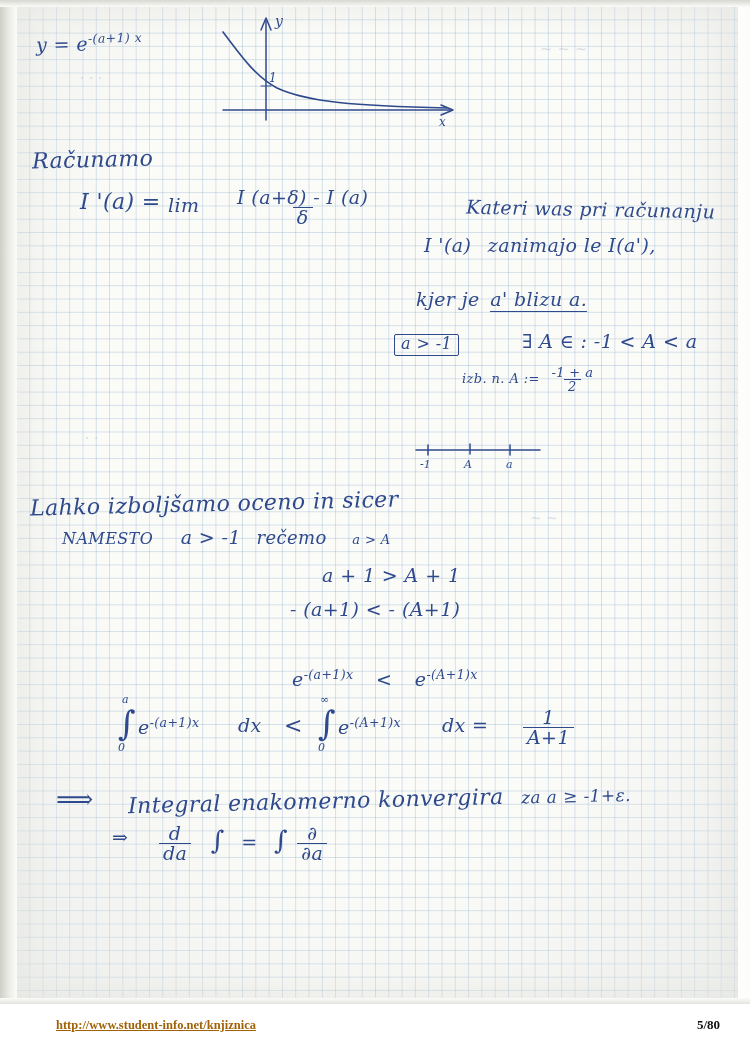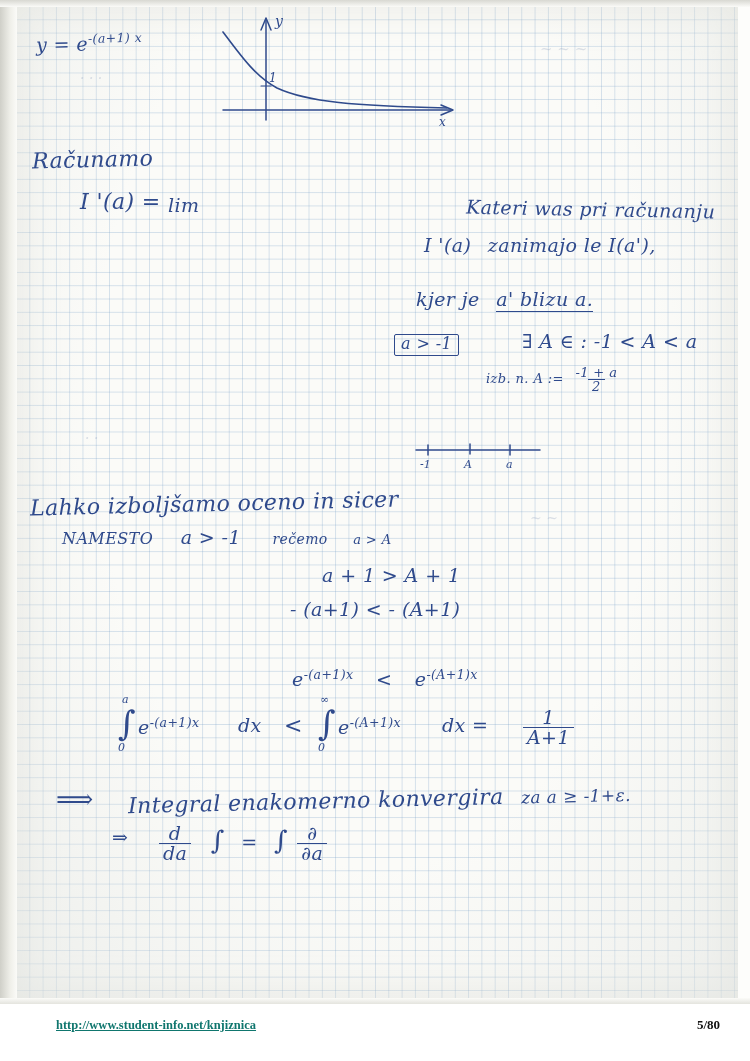--- a/index.html
+++ b/index.html
@@ -123,21 +123,21 @@
     height: 57px;
     background: #ffffff;
   }
   .footer-url {
     position: absolute;
     left: 56px;
     top: 14px;
     font-family: "Liberation Serif", serif;
     font-weight: bold;
     font-size: 12.5px;
-    color: #0f766e;
+    color: #a16207;
     text-decoration: underline;
   }
   .footer-page {
     position: absolute;
     right: 30px;
     top: 13px;
     font-family: "Liberation Serif", serif;
     font-weight: bold;
     font-size: 13px;
     color: #111111;
@@ -185,34 +185,40 @@
     </g>
     <text x="60" y="12" fill="#2f4a8c" font-family="DejaVu Serif, serif" font-style="italic" font-size="14">y</text>
     <text x="224" y="112" fill="#2f4a8c" font-family="DejaVu Serif, serif" font-style="italic" font-size="12">x</text>
     <text x="54" y="68" fill="#2f4a8c" font-family="DejaVu Serif, serif" font-style="italic" font-size="12">1</text>
   </svg>
 
   <div class="ink sz-xl rot-1" style="left:32px; top:148px;">Računamo</div>
 
   <div class="ink sz-xl" style="left:80px; top:190px;">I '(a) =</div>
   <div class="ink sz-l" style="left:168px; top:196px;">lim</div>
+  <div class="ink sz-l" style="left:230px; top:188px;">
+    <span class="frac">
+      <span class="num">I (a+δ) - I (a)</span>
+      <span class="den">δ</span>
+    </span>
+  </div>
 
   <div class="ink sz-l rot-r1" style="left:466px; top:200px;">Kateri was pri računanju</div>
   <div class="ink sz-l" style="left:424px; top:236px;">
     <span>I '(a)</span>
     <span style="margin-left:10px;">zanimajo le I(a'),</span>
   </div>
   <div class="ink sz-l" style="left:416px; top:290px;">
     <span>kjer je</span>
-    <span class="uline" style="margin-left:10px;">a' blizu a.</span>
+    <span class="uline" style="margin-left:4px;">a' blizu a.</span>
   </div>
 
   <div class="ink sz-m boxed" style="left:394px; top:334px;">a &gt; -1</div>
   <div class="ink sz-l" style="left:482px; top:332px;margin-left:40px;">∃ A ∈ : -1 &lt; A &lt; a</div>
-  <div class="ink sz-s" style="left:486px; top:366px;font-style:italic;">
+  <div class="ink sz-s" style="left:462px; top:366px;font-style:italic;">
     <span>izb. n. A :=</span>
     <span class="frac" style="font-size:13px;">
       <span class="num">-1 + a</span>
       <span class="den">2</span>
     </span>
   </div>
 
   <svg class="fig" style="left:414px; top:436px;" width="130" height="34" viewBox="0 0 130 34">
     <g stroke="#2f4a8c" fill="none" stroke-width="1.5" stroke-linecap="round">
       <path d="M2,14 L126,14"></path>
@@ -222,21 +228,21 @@
     </g>
     <text x="6" y="32" fill="#2f4a8c" font-family="DejaVu Serif, serif" font-style="italic" font-size="11">-1</text>
     <text x="50" y="32" fill="#2f4a8c" font-family="DejaVu Serif, serif" font-style="italic" font-size="11">A</text>
     <text x="92" y="32" fill="#2f4a8c" font-family="DejaVu Serif, serif" font-style="italic" font-size="11">a</text>
   </svg>
 
   <div class="ink sz-xl rot-1" style="left:30px; top:492px;">Lahko izboljšamo oceno in sicer</div>
   <div class="ink sz-m" style="left:62px; top:528px;">
     <span>NAMESTO</span>
     <span style="margin-left:22px; font-size:19px;">a &gt; -1</span>
-    <span style="margin-left:26px; font-size:14px;">rečemo</span>
+    <span style="margin-left:10px; font-size:18px;">rečemo</span>
     <span style="margin-left:20px; font-size:13px;">a &gt; A</span>
   </div>
 
   <div class="ink sz-l" style="left:322px; top:566px;">a + 1 &gt; A + 1</div>
   <div class="ink sz-l" style="left:290px; top:600px;">- (a+1)  &lt;  - (A+1)</div>
   <div class="ink sz-l" style="left:292px; top:668px;">
     <span>e</span><span class="sup">-(a+1)x</span>
     <span style="margin:0 16px;">&lt;</span>
     <span>e</span><span class="sup">-(A+1)x</span>
   </div>

